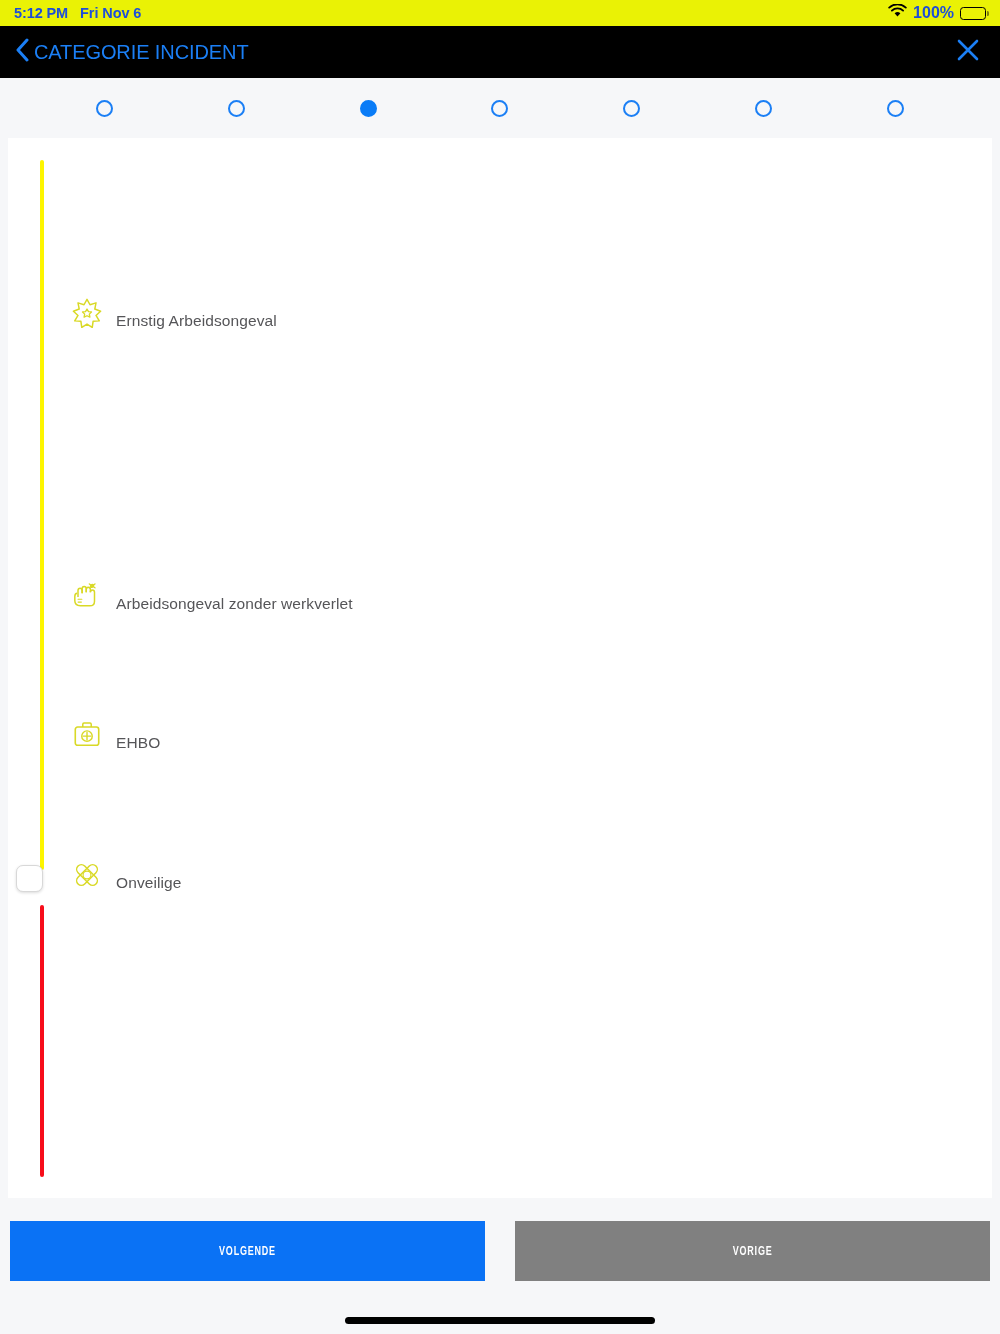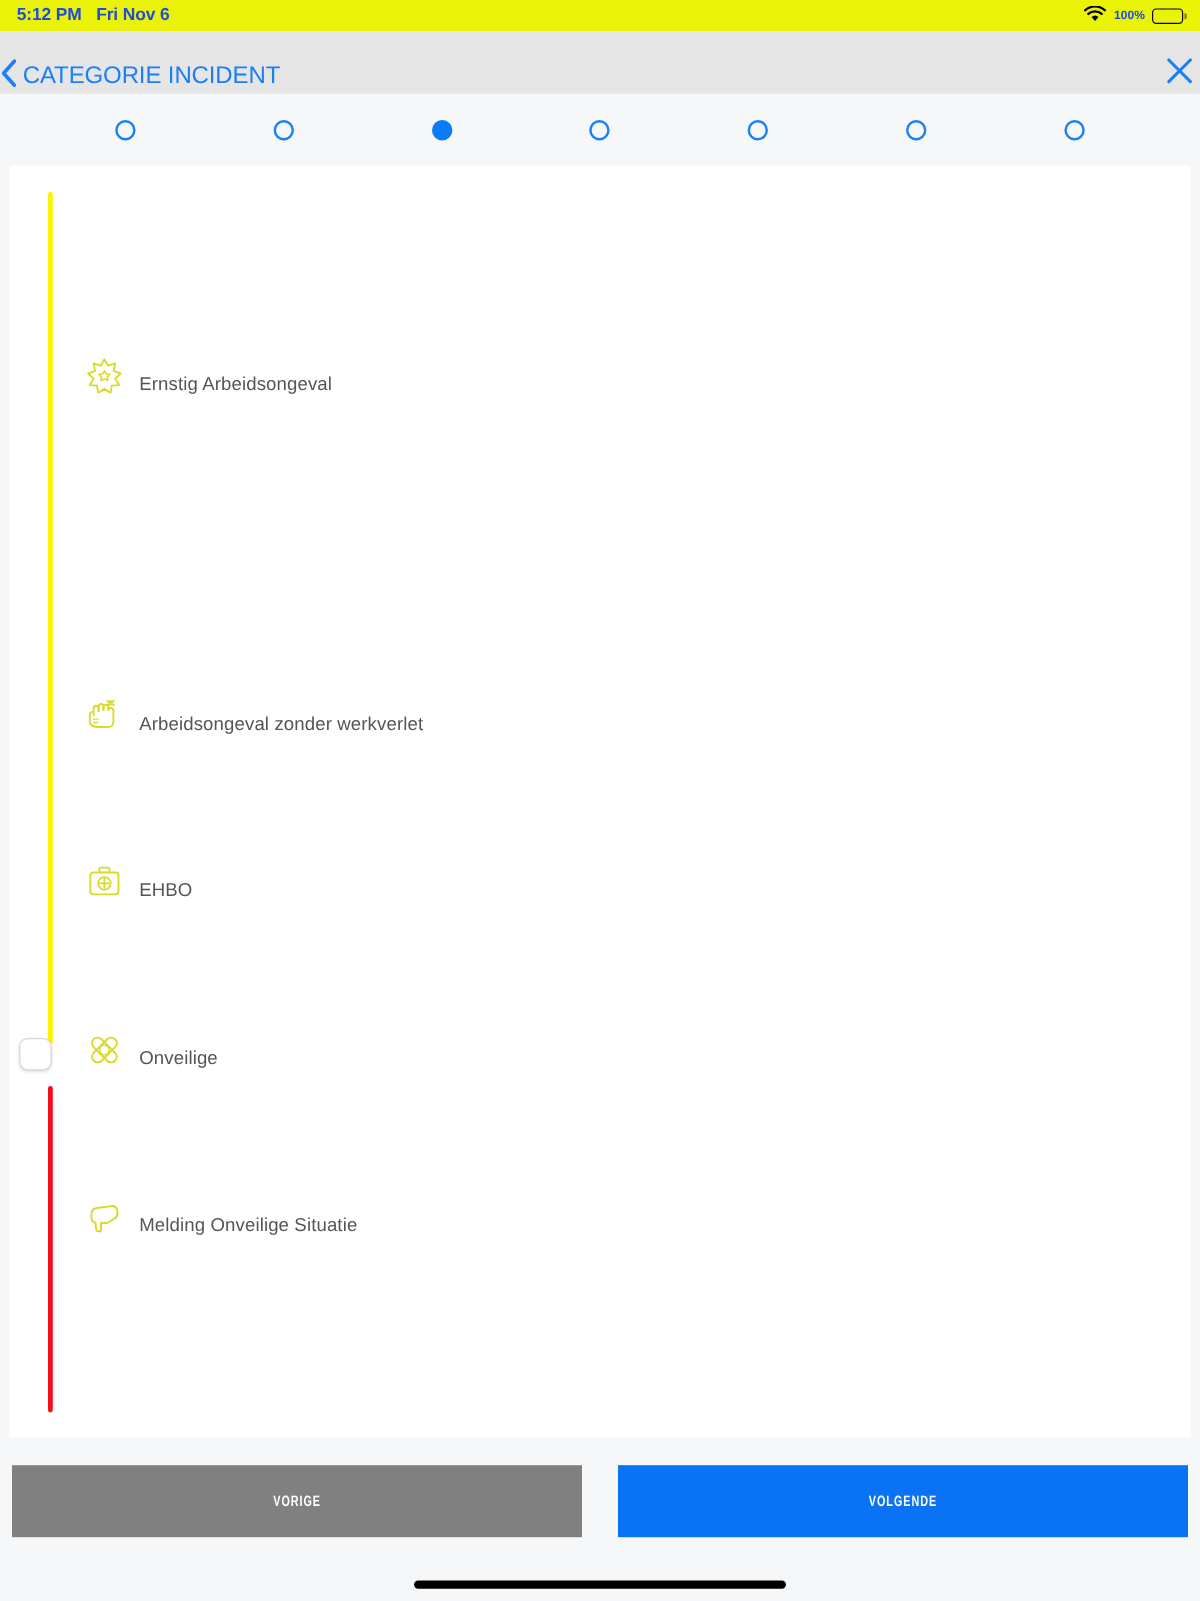--- a/index.html
+++ b/index.html
@@ -31,21 +31,21 @@
     gap: 12px;
     font-size: 14.5px;
     font-weight: 600;
     letter-spacing: -0.1px;
   }
   .status-spacer { flex: 1; }
   .status-right {
     display: flex;
     align-items: center;
     gap: 6px;
-    font-size: 10px;
+    font-size: 16px;
     font-weight: 600;
   }
   .wifi-icon { display: block; }
   .battery {
     width: 26px;
     height: 13px;
     border: 1.4px solid #000;
     border-radius: 3.5px;
     position: relative;
     box-sizing: border-box;
@@ -64,26 +64,26 @@
   .battery-fill {
     width: 100%;
     height: 100%;
     background: #000;
     border-radius: 1.5px;
   }
 
   
   .navbar {
     height: 52px;
-    background: #e5e5e5;
-    display: flex;
-    align-items: flex-end;
+    background: #000000;
+    display: flex;
+    align-items: center;
     position: relative;
     box-sizing: border-box;
-    padding: 0 0;
+    padding: 0 15px;
   }
   .nav-back {
     display: flex;
     align-items: center;
     gap: 5px;
     color: #1b7ff5;
     cursor: pointer;
     z-index: 2;
   }
   .nav-back-chevron {
@@ -379,36 +379,26 @@
           </g>
           <g transform="rotate(-45 16 16)">
             <rect x="2.5" y="11" width="27" height="10" rx="5" fill="none" stroke="#d9d926" stroke-width="1.6"></rect>
           </g>
           <circle cx="16" cy="16" r="4.2" fill="none" stroke="#d9d926" stroke-width="1.3"></circle>
         </svg>
       </span>
       <span class="grad-label">Onveilige</span>
     </div>
 
-    <div class="grad-row" style="top:859px">
-      <span class="grad-icon">
-        <svg width="30" height="30" viewBox="0 0 32 32">
-          <path d="M4.5 13.5 Q4.5 8.5 10.5 8 L22 6.5 Q26.5 6 27.5 10.5 Q28.5 15 25 17.5
-                   L18.5 21.5 L13 21.5 L13 27.5 Q13 29 11 29 Q9 29 8.8 27.5 L8 21.3
-                   Q4.5 20.4 4.5 16.5 Z" fill="none" stroke="#d9d926" stroke-width="1.7" stroke-linejoin="round"></path>
-        </svg>
-      </span>
-      <span class="grad-label">Melding Onveilige Situatie</span>
-    </div>
 
   </div>
 </div>
 
 <div class="footer">
+  <div class="btn btn-next">
+    <span>VOLGENDE</span>
+  </div>
   <div class="btn btn-prev">
     <span>VORIGE</span>
   </div>
-  <div class="btn btn-next">
-    <span>VOLGENDE</span>
-  </div>
 </div>
 
 <div class="home-indicator"></div>
 
 </body></html>

